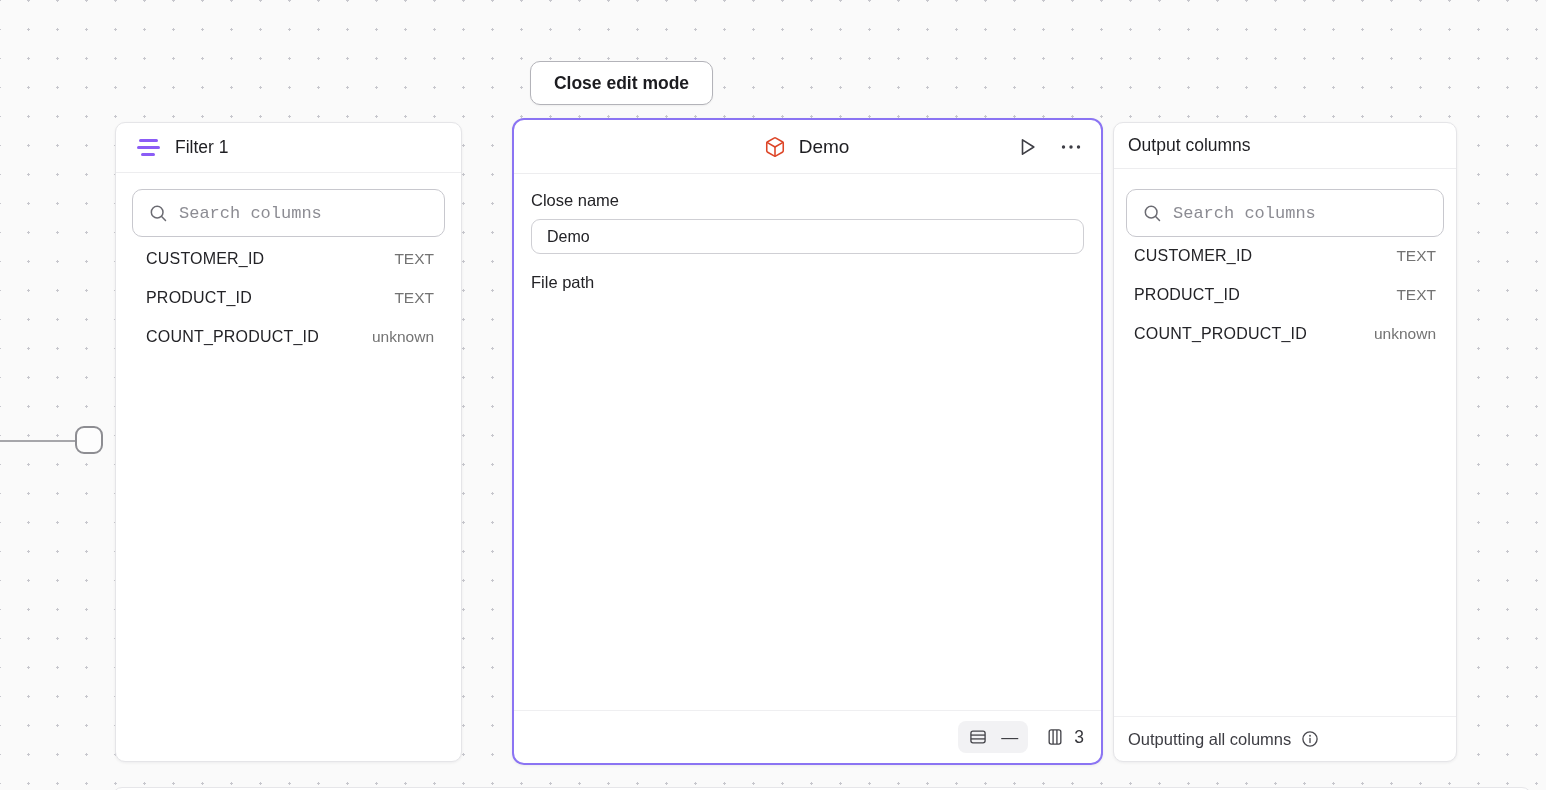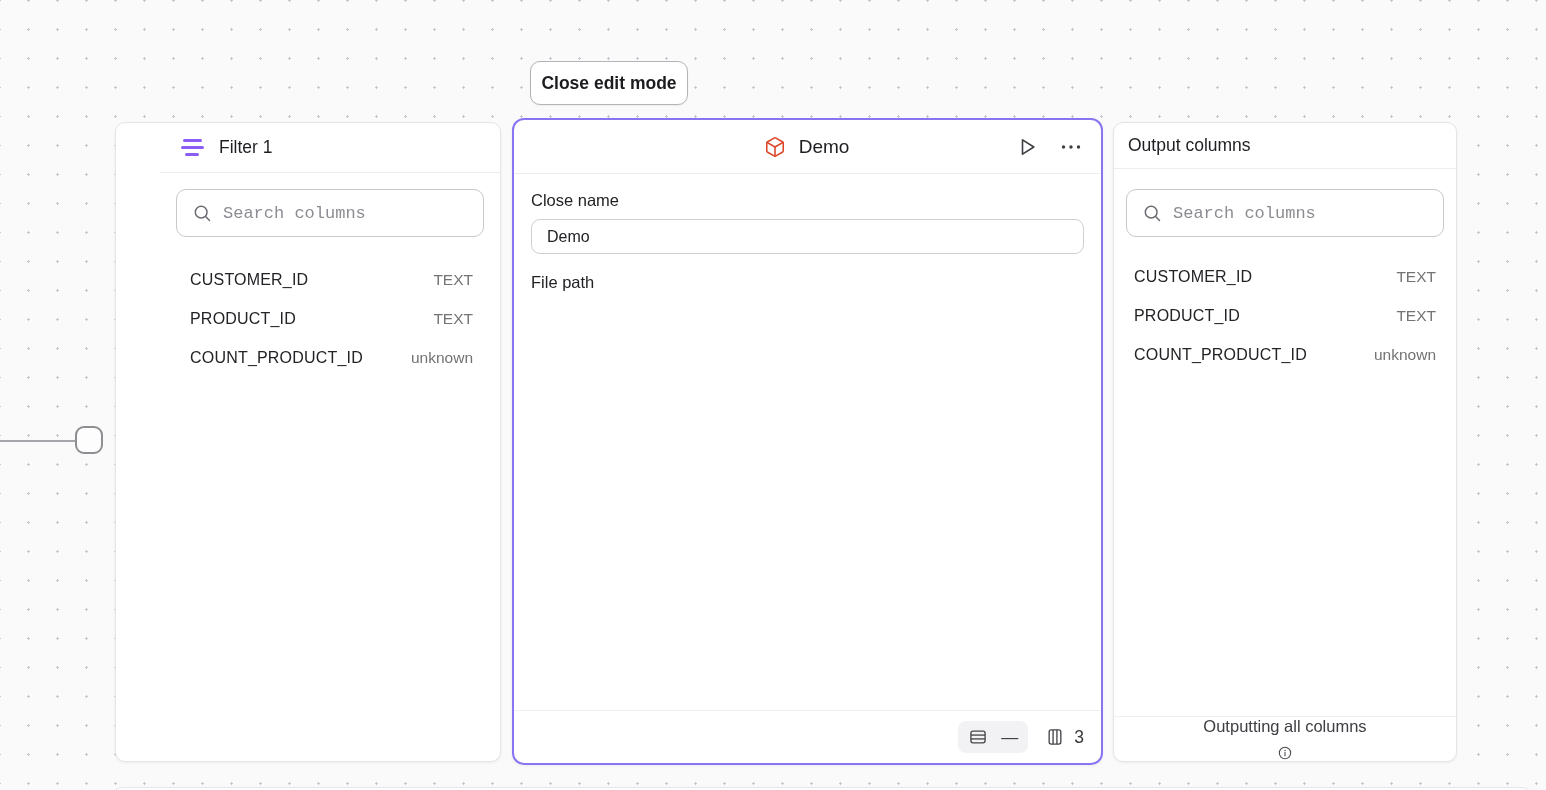--- a/index.html
+++ b/index.html
@@ -27,21 +27,21 @@
     display: flex;
     align-items: center;
     border-bottom: 1px solid #ededef;
   }
   .panel-title { font-size: 17.5px; font-weight: 500; color: #1f1f23; }
 
   
   .close-edit-btn {
     position: absolute;
     left: 530px; top: 61px;
-    width: 158px; height: 44px;
+    width: 183px; height: 44px;
     background: #ffffff;
     border: 1.5px solid #b3b3b9;
     border-radius: 10px;
     font-family: inherit;
     font-size: 17.5px;
     font-weight: 700;
     color: #1c1c20;
     cursor: pointer;
     box-shadow: 0 1px 2px rgba(0,0,0,0.05);
   }
@@ -56,21 +56,21 @@
   .connector-node {
     position: absolute;
     left: 75px; top: 426px;
     width: 28px; height: 28px;
     background: #fdfdfd;
     border: 2px solid #8d8d92;
     border-radius: 9px;
   }
 
   
-  .filter-panel { left: 115px; top: 122px; width: 386px; height: 640px; padding-left: 44px; }
+  .filter-panel { left: 115px; top: 122px; width: 347px; height: 640px; }
   .filter-panel .panel-header { height: 50px; padding: 0 20px; gap: 15px; }
   .filter-lines-icon { display: flex; flex-direction: column; align-items: center; gap: 3.5px; width: 24px; }
   .filter-lines-icon i { display: block; height: 3.2px; border-radius: 2px; background: #8b5cf6; }
   .filter-lines-icon i:nth-child(1) { width: 19px; }
   .filter-lines-icon i:nth-child(2) { width: 23px; }
   .filter-lines-icon i:nth-child(3) { width: 14px; }
 
   
   .search-box {
     display: flex; align-items: center; gap: 11px;
@@ -84,21 +84,21 @@
   .search-box input {
     flex: 1; border: none; outline: none; background: transparent;
     font-family: Liberation Mono, monospace; font-size: 17px; color: #2a2a2e;
   }
   .search-box input::placeholder { color: #8c8c93; opacity: 1; }
   .filter-panel .search-box { margin: 16px 16px 6px 16px; }
 
   
   .columns-list { list-style: none; }
   .column-row {
-    display: flex; align-items: flex-end; justify-content: space-between;
+    display: flex; align-items: flex-start; justify-content: space-between;
     height: 39px; cursor: default;
   }
   .col-name { font-size: 16px; color: #232327; letter-spacing: 0.2px; }
   .col-type { font-size: 15.5px; color: #737373; }
   .filter-panel .columns-list { padding: 7px 27px 0 30px; }
 
   
   .model-panel {
     left: 512px; top: 118px; width: 591px; height: 647px;
     border: 2.5px solid #8b74f3;
@@ -154,21 +154,20 @@
   .output-panel { left: 1113px; top: 122px; width: 344px; height: 640px; }
   .output-panel .panel-header { height: 46px; padding: 0 14px; }
   .output-panel .search-box { margin: 20px 12px 0 12px; }
   .output-panel .columns-list { padding: 10px 20px 0 20px; }
   .output-footer {
     position: absolute; left: 0; right: 0; bottom: 0;
     height: 45px;
     border-top: 1px solid #efeff1;
     display: flex; align-items: center; gap: 9px;
     padding: 0 14px;
-    flex-direction: column;
   }
   .output-footer-text { font-size: 16.5px; color: #3d3d43; }
 
   
   .bottom-panel {
     position: absolute;
     left: 112px; top: 787px;
     width: 1420px; height: 36px;
     background: #fff;
     border: 1px solid #e6e6e9;

